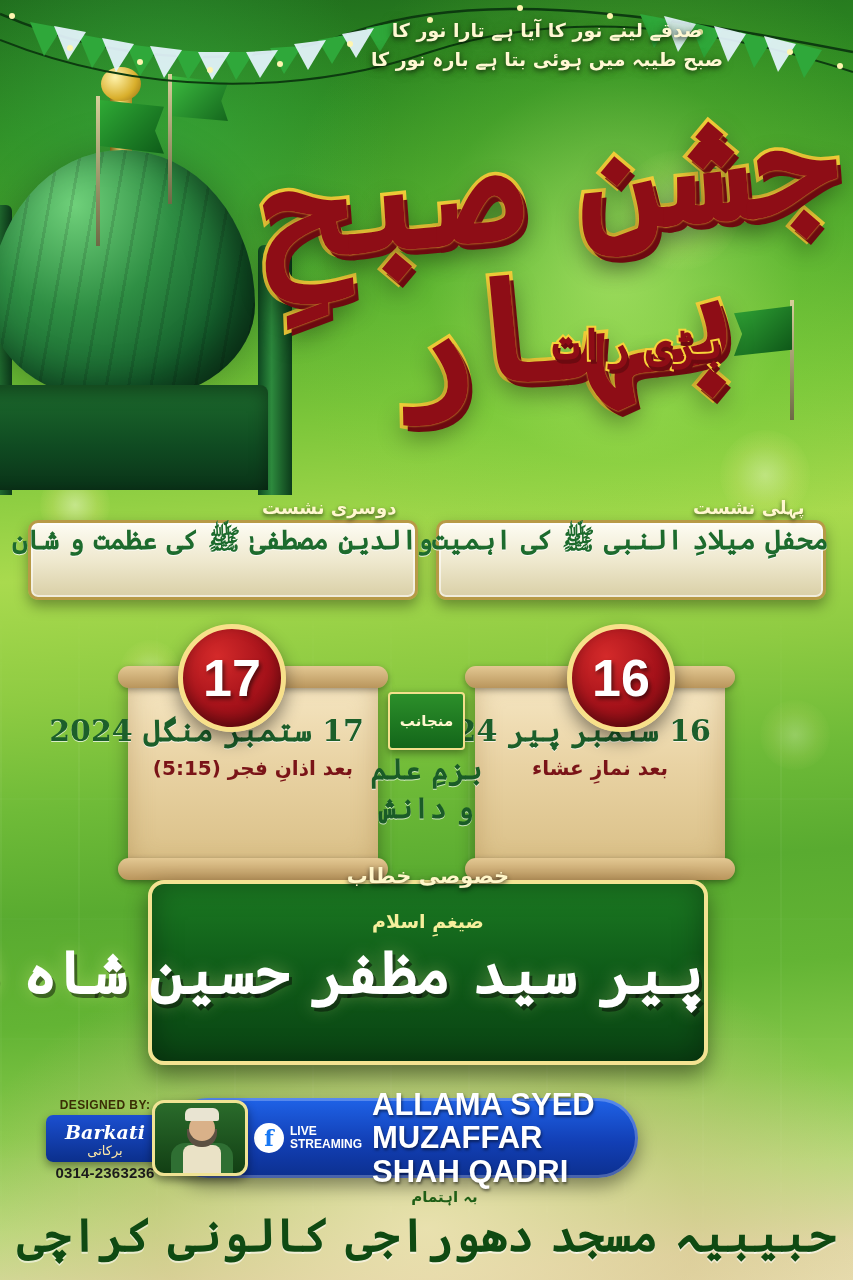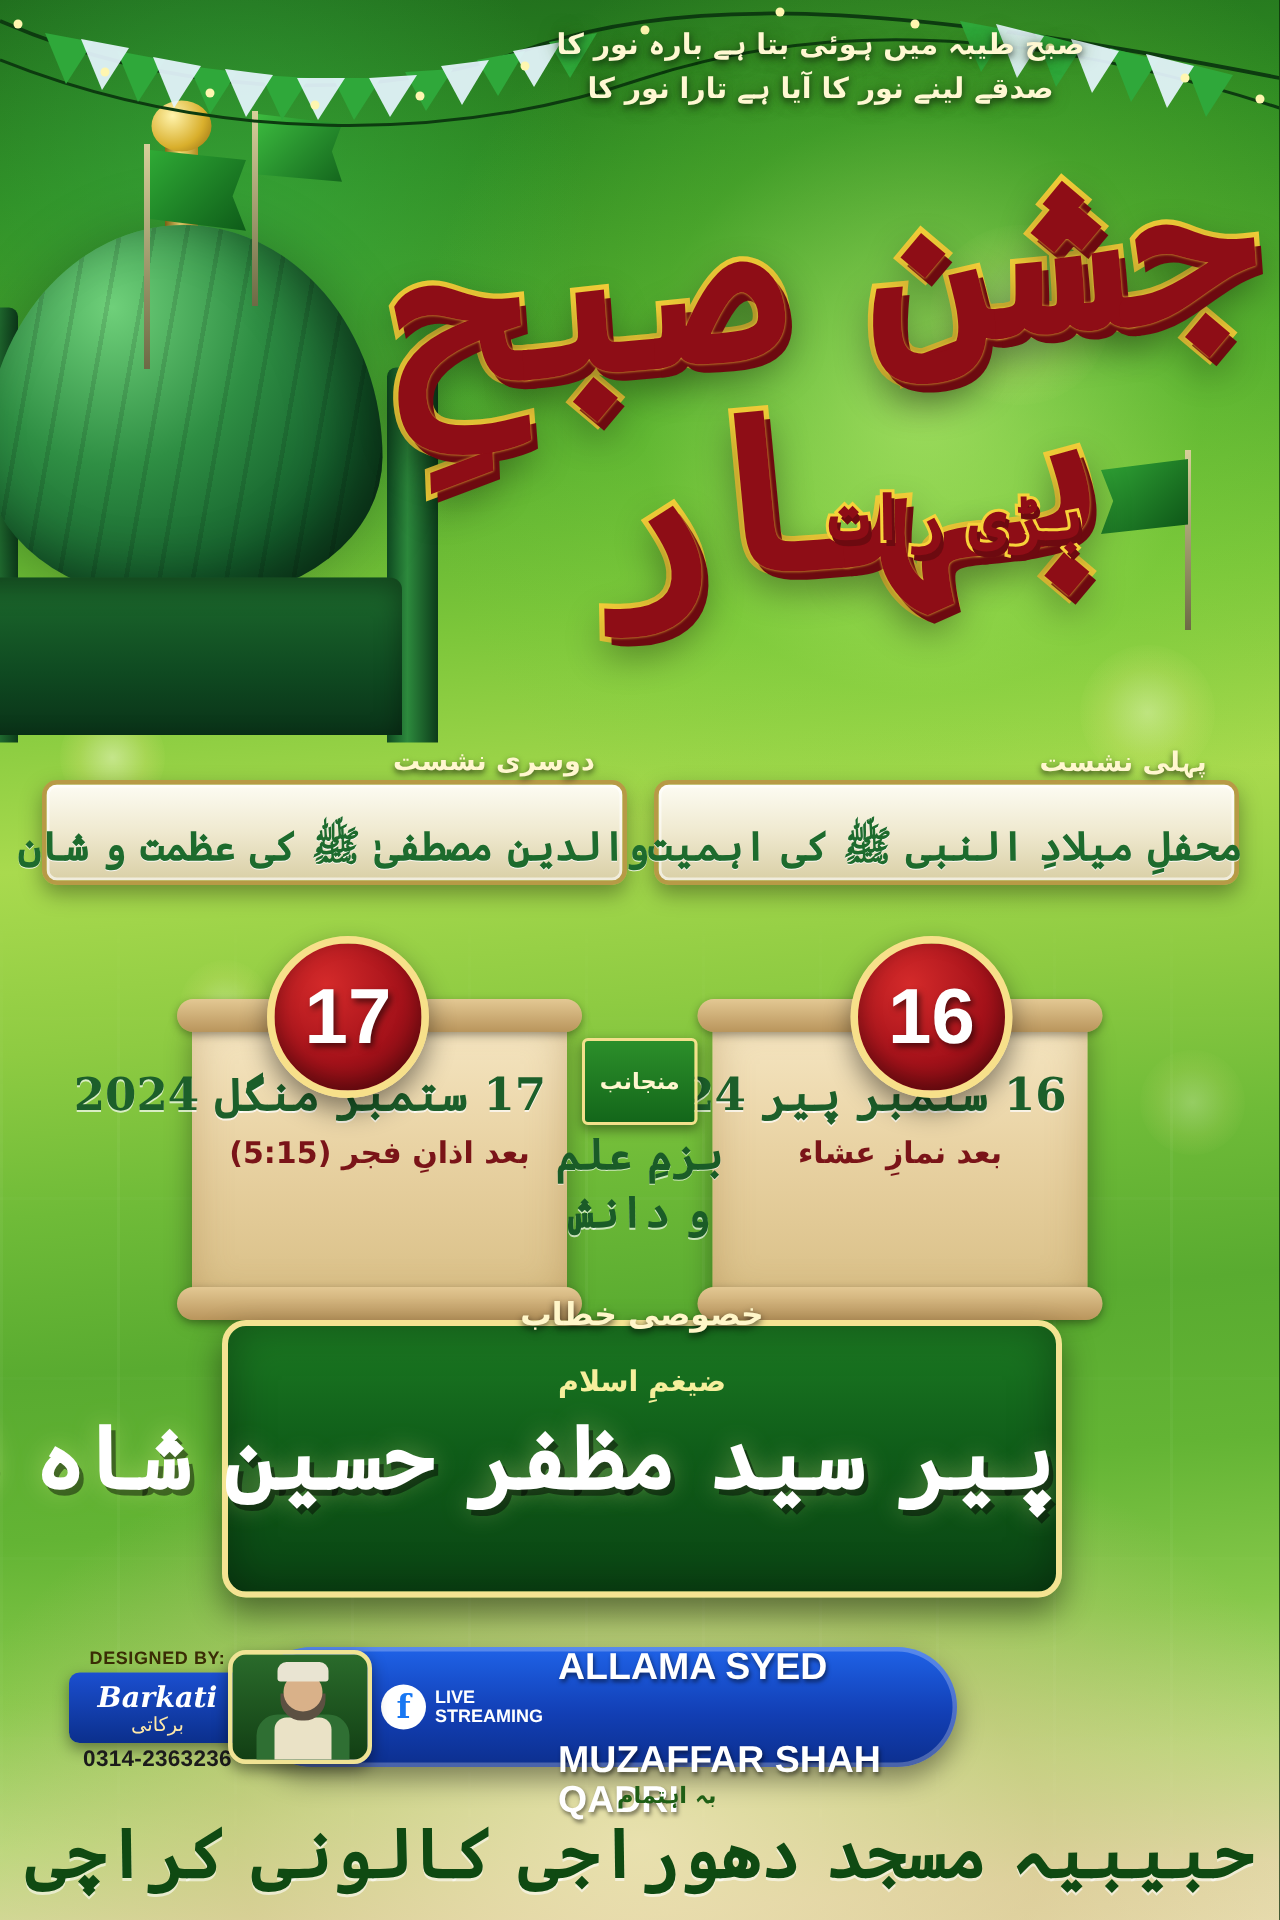--- a/index.html
+++ b/index.html
@@ -134,26 +134,26 @@
     text-shadow: 2px 4px 0 #6d0a10;
     direction: rtl;
   }
 
   
   .sessions {
     position: absolute; left: 22px; right: 22px; top: 520px;
     display: flex; flex-direction: row-reverse; gap: 18px; justify-content: center;
   }
   .session {
-    position: relative; width: 390px; height: 70px;
+    position: relative; width: 390px; height: 80px;
     background: linear-gradient(180deg, #fdfcf3 0%, #efe9cf 50%, #d9cfa6 100%);
     border: 3px solid #b79a46;
     border-radius: 10px;
     box-shadow: 0 6px 14px rgba(0,0,0,.35), inset 0 0 0 2px rgba(255,255,255,.6);
-    display: flex; align-items: flex-end; justify-content: center;
+    display: flex; align-items: flex-start; justify-content: center;
     direction: rtl;
   }
   .session-label {
     position: absolute; top: -26px; right: 18px;
     font-family: "DejaVu Sans", "Liberation Sans", sans-serif;
     font-size: 18px; font-weight: 700; color: #fff7cf; direction: rtl;
     text-shadow: 0 2px 4px rgba(0,0,0,.65);
   }
   .session-text {
     font-family: "DejaVu Serif", "Liberation Serif", serif;
@@ -307,24 +307,23 @@
     display:flex; align-items:center; gap:6px;
   }
   .fb-circle{
     width: 30px; height: 30px; border-radius: 50%; background:#fff;
     display:flex; align-items:center; justify-content:center;
     color:#1877f2; font-weight:700; font-size:22px;
     font-family:"DejaVu Serif","Liberation Serif",serif;
   }
   .live-text{ color:#fff; font-size:12px; font-weight:700; line-height:1.05; font-family:"Liberation Sans",sans-serif;}
   .live-name {
-    color:#fff; font-weight:700; font-size:25px; line-height:1.08;
+    color:#fff; font-weight:700; font-size:31px; line-height:1.08;
     font-family:"Liberation Sans",sans-serif;
     text-shadow: 1px 2px 3px rgba(0,0,0,.5);
-    margin-top: 35px;
   }
 
   
   .venue {
     position: absolute; left: 0; right: 0; top: 1188px; text-align: center; direction: rtl;
   }
   .venue-small {
     font-family:"DejaVu Sans","Liberation Sans",sans-serif;
     font-size: 15px; font-weight:700; color:#1f5f16;
     margin-bottom: 2px;
@@ -410,22 +409,22 @@
       <circle cx="430" cy="20" r="3"></circle>
         <circle cx="520" cy="8" r="3"></circle>
         <circle cx="610" cy="16" r="3"></circle>
       <circle cx="700" cy="32" r="3"></circle>
         <circle cx="790" cy="52" r="3"></circle>
         <circle cx="840" cy="66" r="3"></circle>
     </g>
   </svg>
 
   <div class="couplet">
+    <div>صدقے لینے نور کا آیا ہے تارا نور کا</div>
     <div>صبح طیبہ میں ہوئی بتا ہے بارہ نور کا</div>
-    <div>صدقے لینے نور کا آیا ہے تارا نور کا</div>
   </div>
 
   <div class="title-wrap">
     <div class="title-main">جشنِ صبحِ بہار</div>
   </div>
   <div class="title-sub">بڑی رات</div>
 
   <div class="sessions">
     <div class="session">
       <span class="session-label">پہلی نشست</span>

